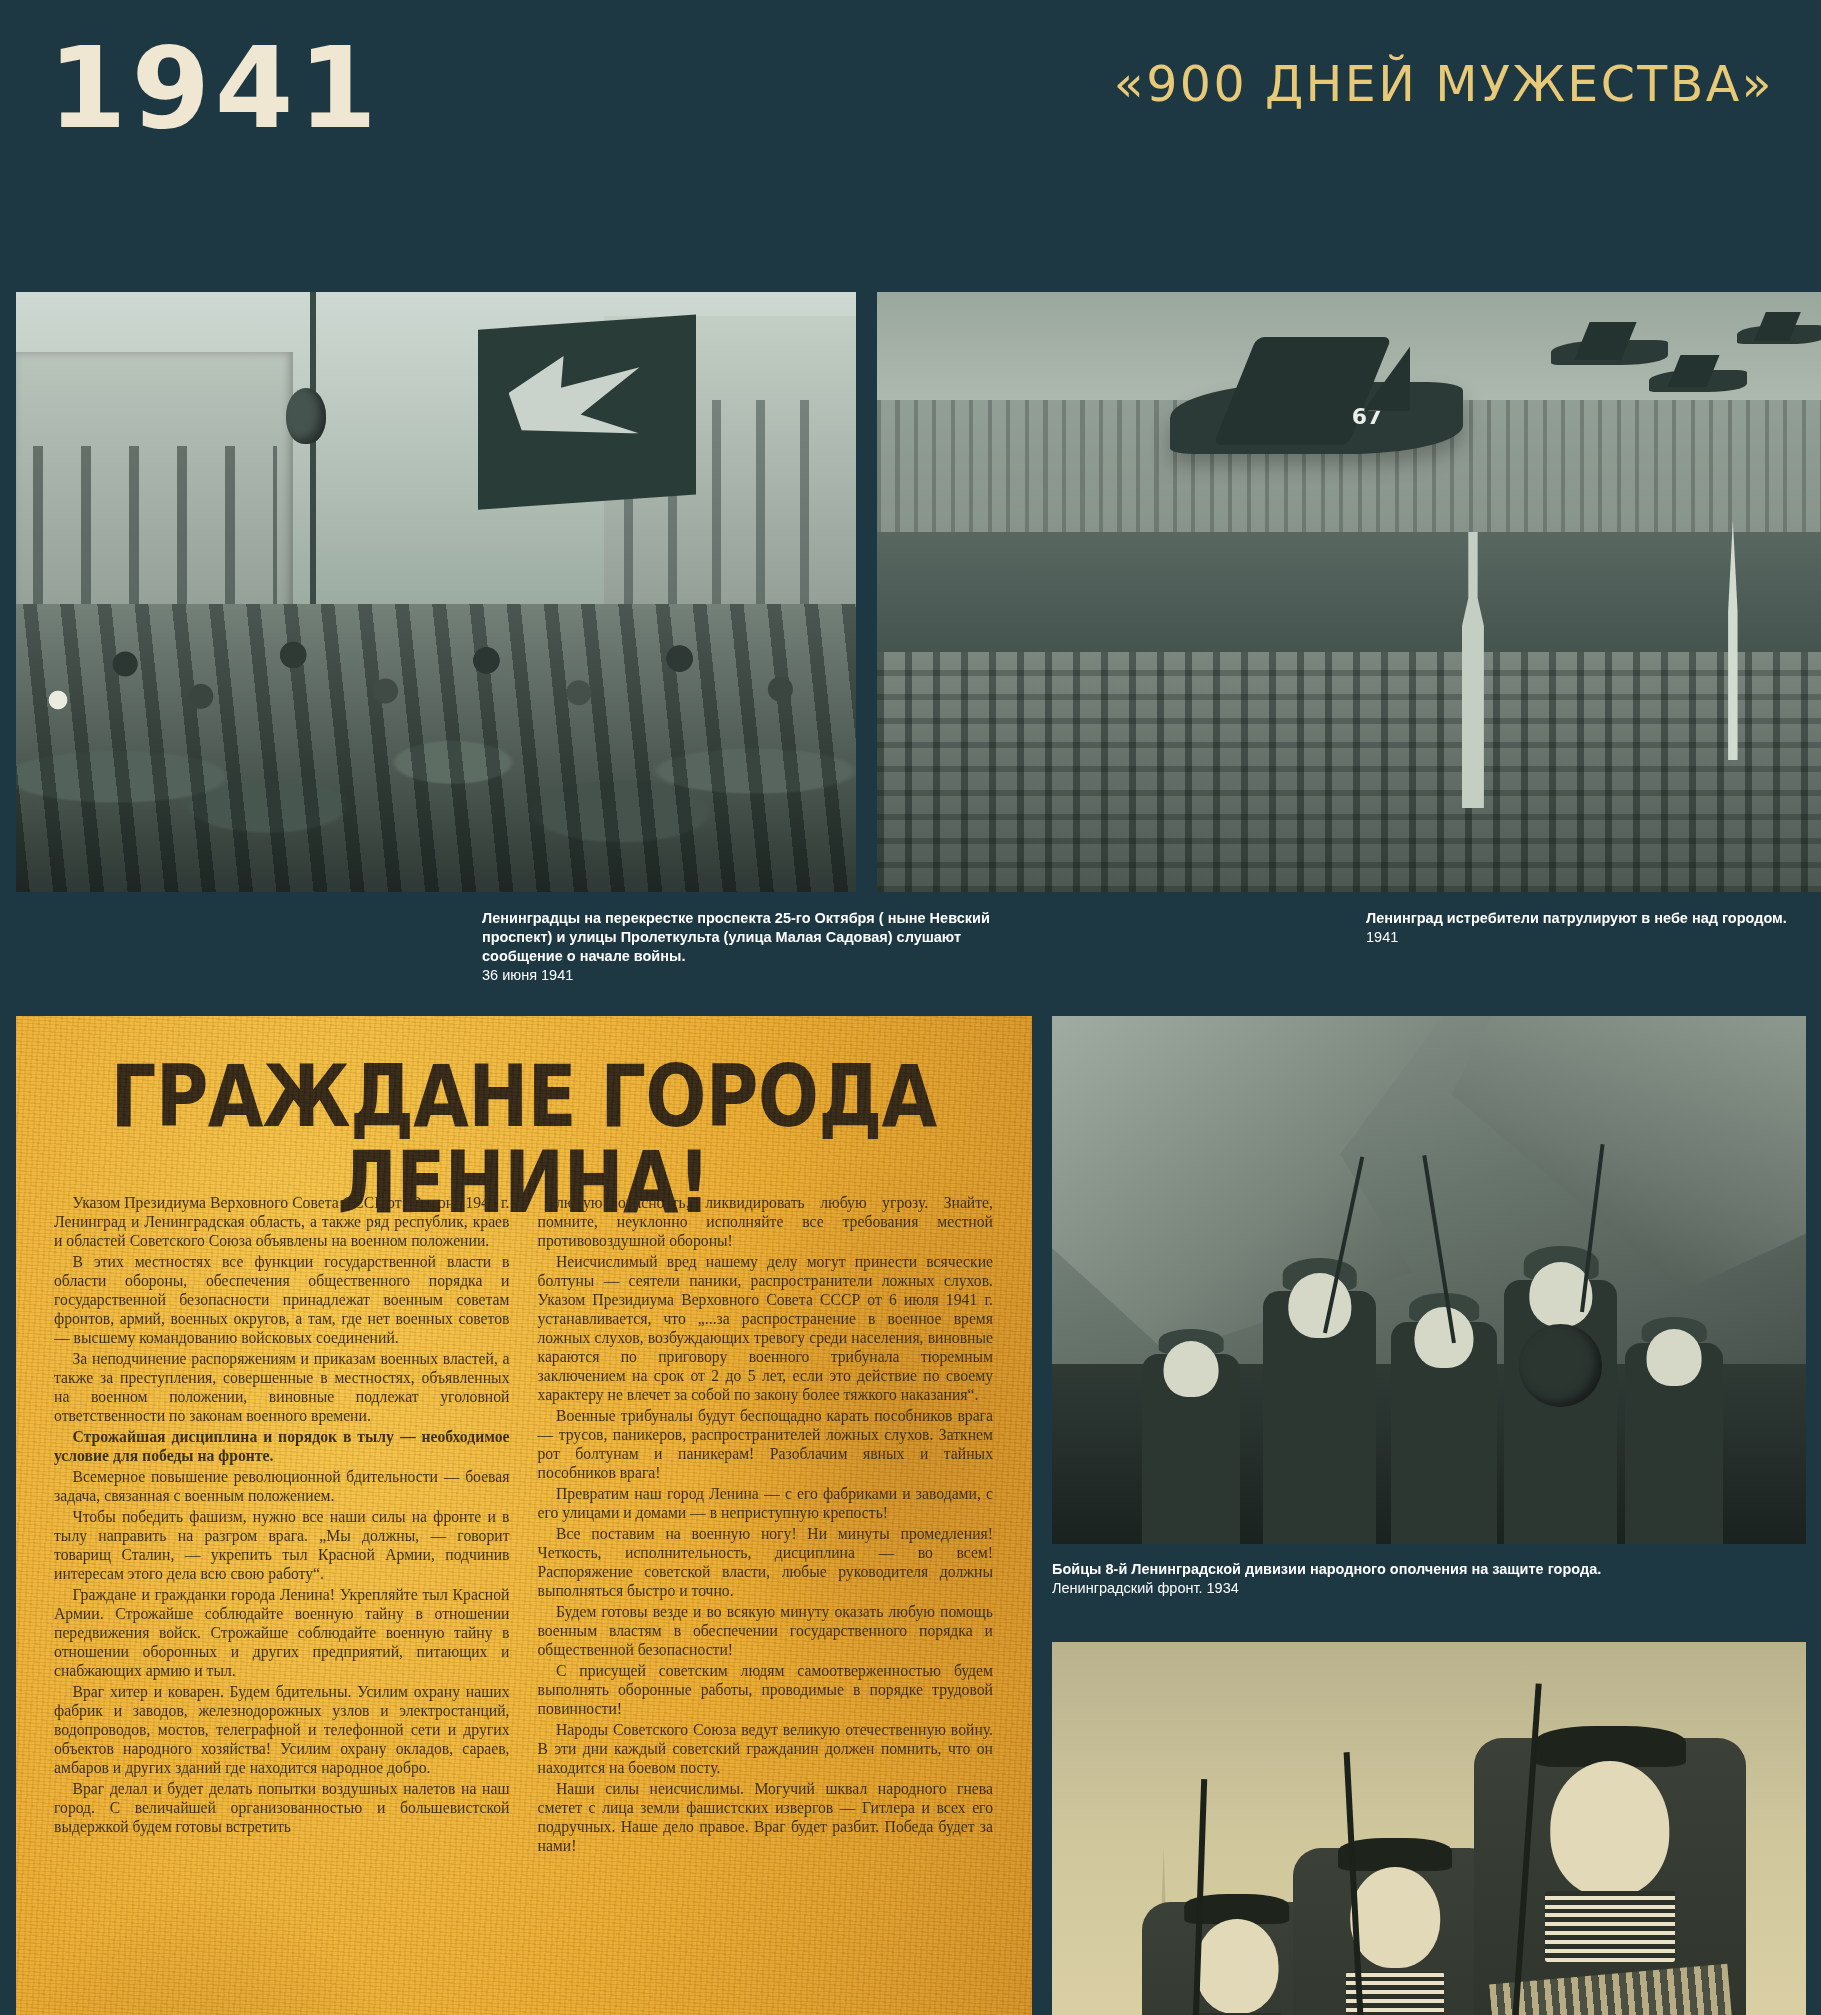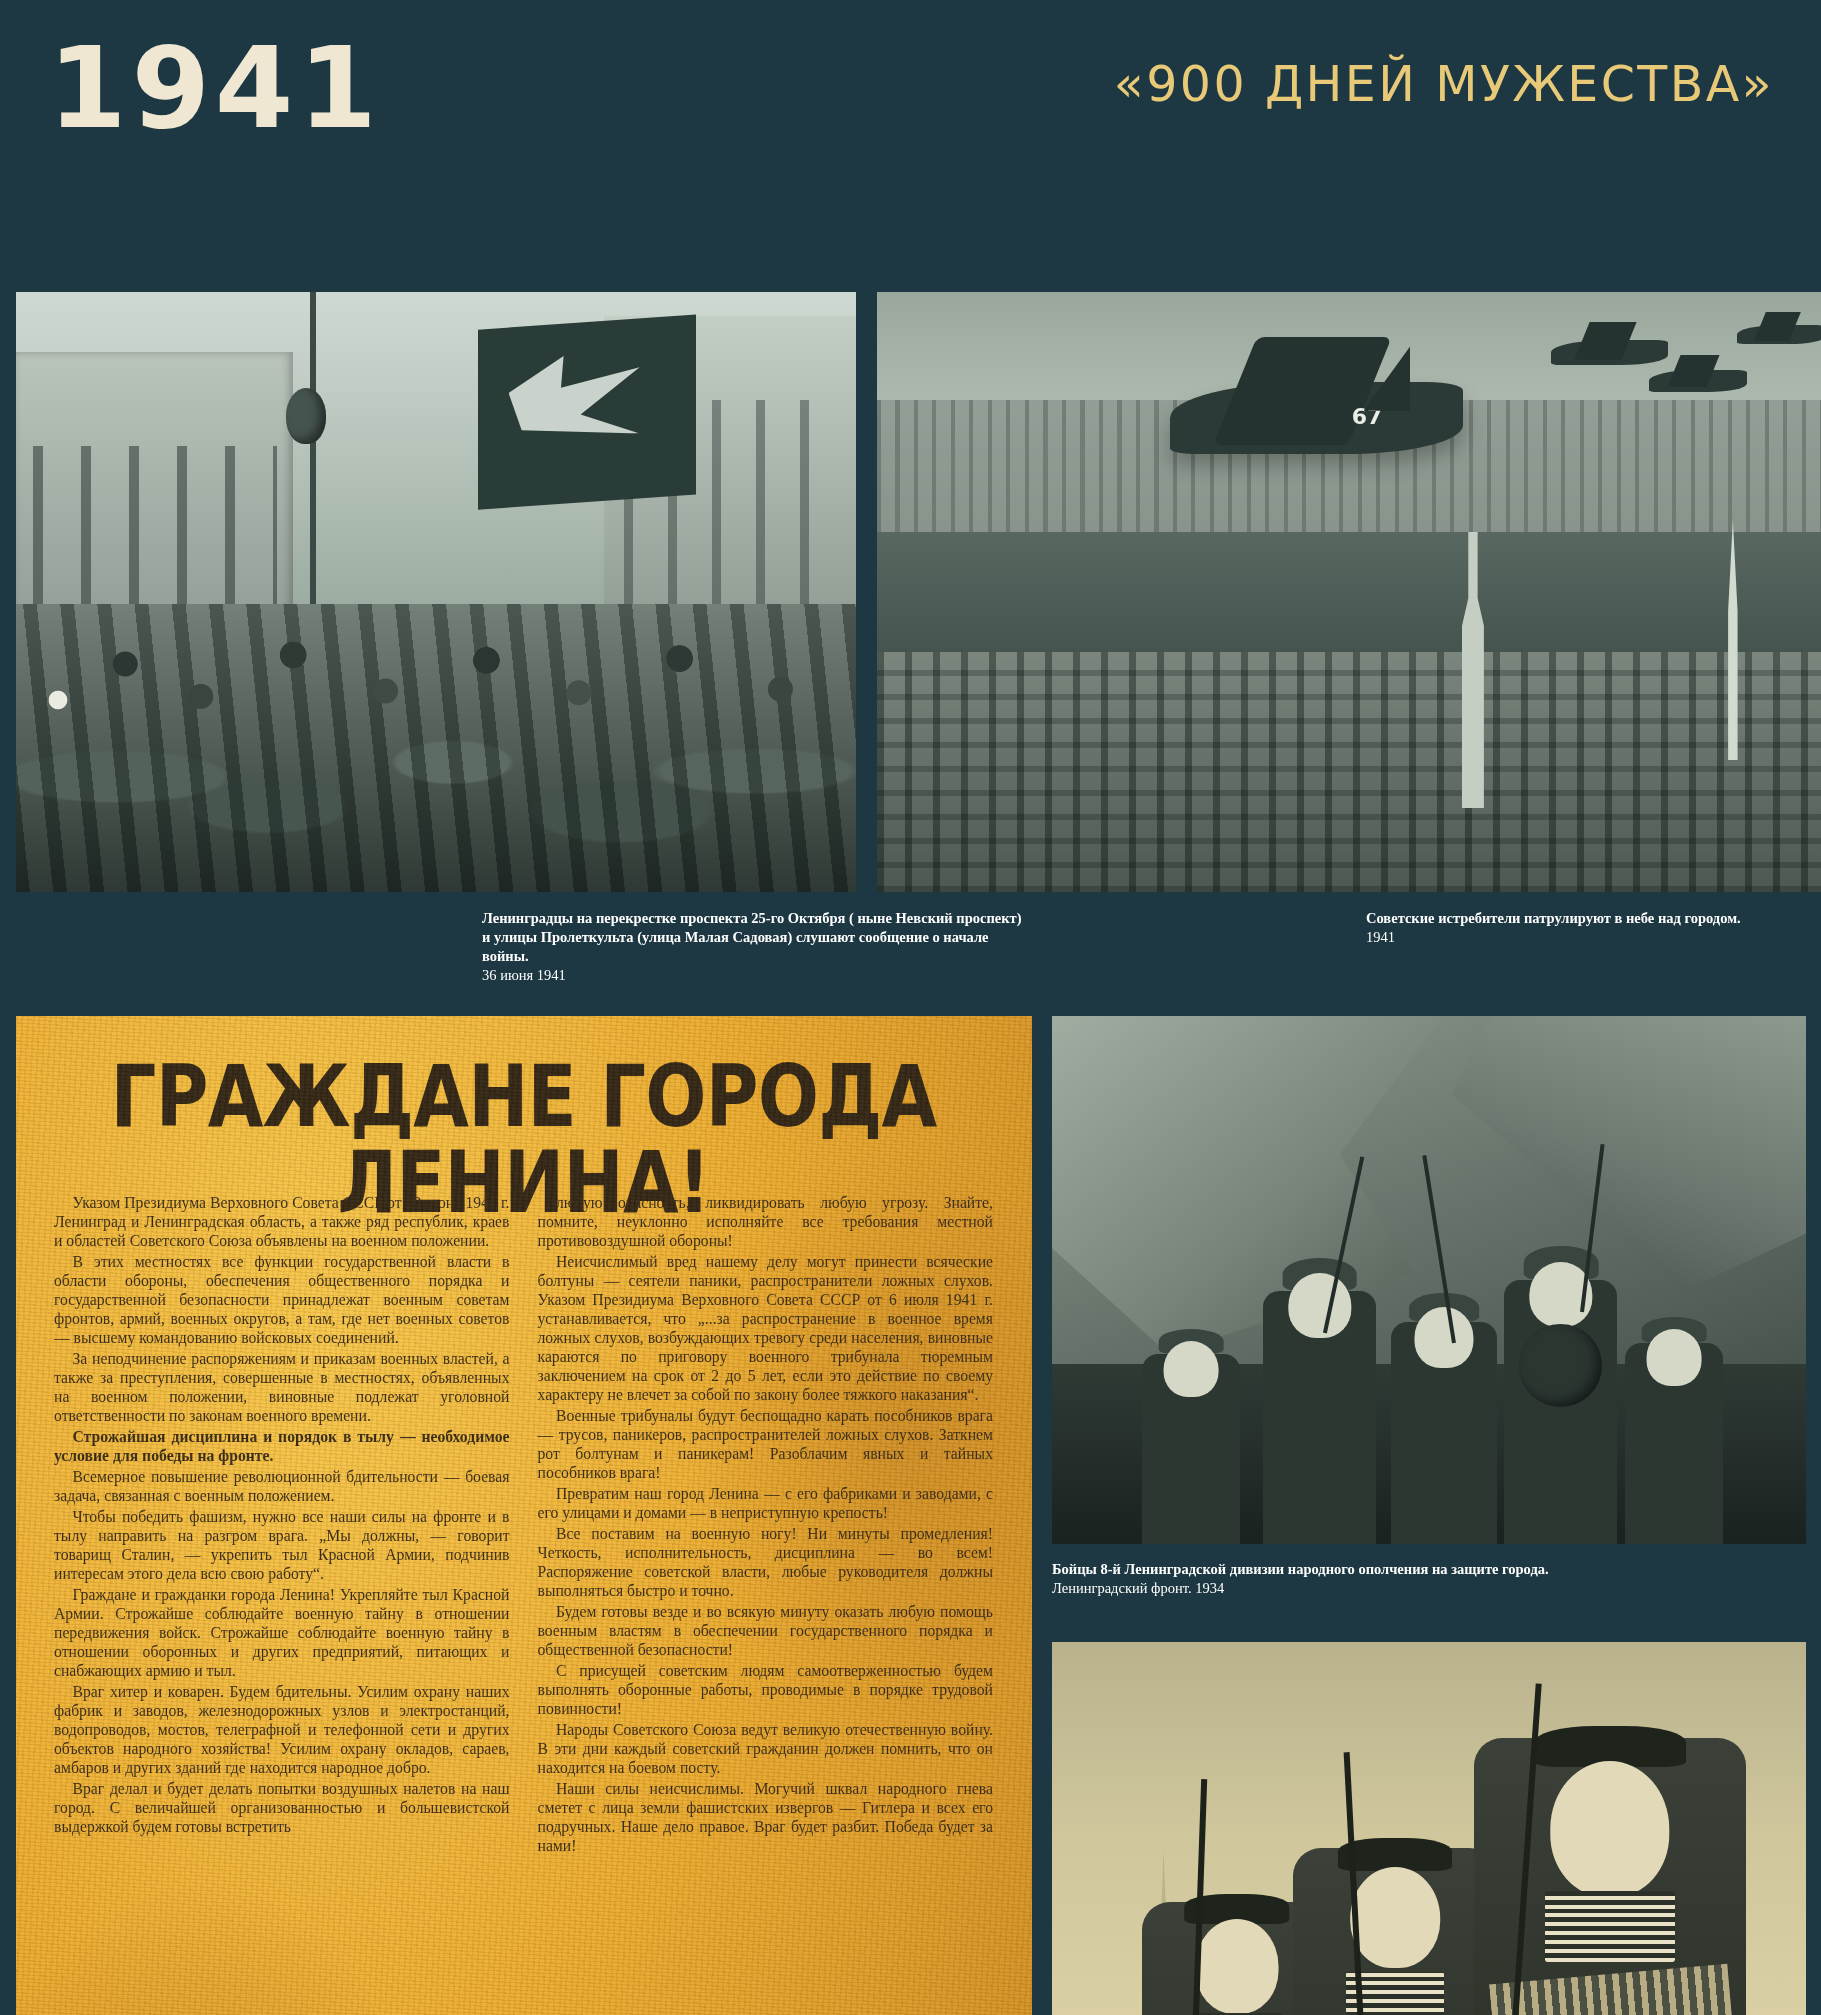--- a/index.html
+++ b/index.html
@@ -63,21 +63,21 @@
   }
   .photo .ph-inner {
     position: absolute;
     inset: 0;
   }
   .caption {
     position: absolute;
     color: #ffffff;
     font-size: 14.5px;
     line-height: 19px;
-    font-family: Liberation Serif, serif;
+    font-family: Liberation Sans, sans-serif;
   }
   .caption .bold {
     font-weight: bold;
     display: block;
   }
   .caption .light {
     font-weight: normal;
     display: block;
   }
 
@@ -588,21 +588,21 @@
   </div>
 
   <div class="caption-band-top"></div>
 
   <div class="caption" id="caption-crowd">
     <span class="bold">Ленинградцы на перекрестке проспекта 25-го Октября ( ныне Невский проспект) и улицы Пролеткульта (улица Малая Садовая)  слушают сообщение о начале войны.</span>
     <span class="light">36 июня 1941</span>
   </div>
 
   <div class="caption" id="caption-aircraft">
-    <span class="bold">Советские истребители патрулируют в небе над городом.</span>
+    <span class="bold">Ленинград истребители патрулируют в небе над городом.</span>
     <span class="light">1941</span>
   </div>
 
   <div id="poster">
     <div class="poster-stain-1"></div>
     <div class="poster-stain-2"></div>
     <div class="poster-headline">ГРАЖДАНЕ ГОРОДА ЛЕНИНА!</div>
     <div class="poster-cols">
       <div class="poster-col" id="poster-col-left">
           <p>Указом Президиума Верховного Совета СССР от 22 июня 1941 г. Ленинград и Ленинградская область, а также ряд республик, краев и областей Советского Союза объявлены на военном положении.</p>

